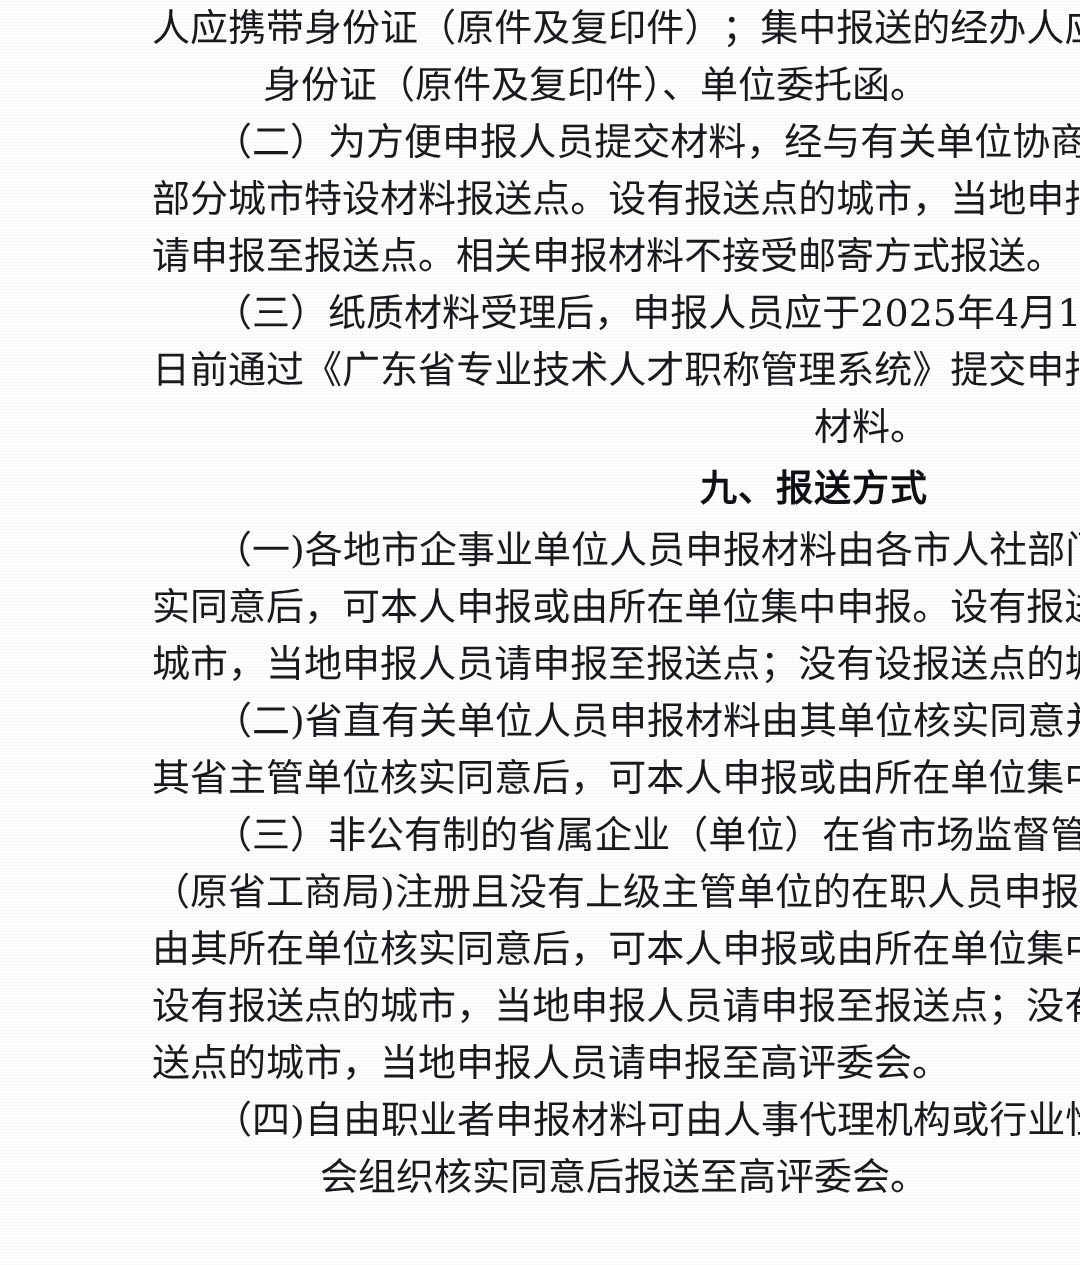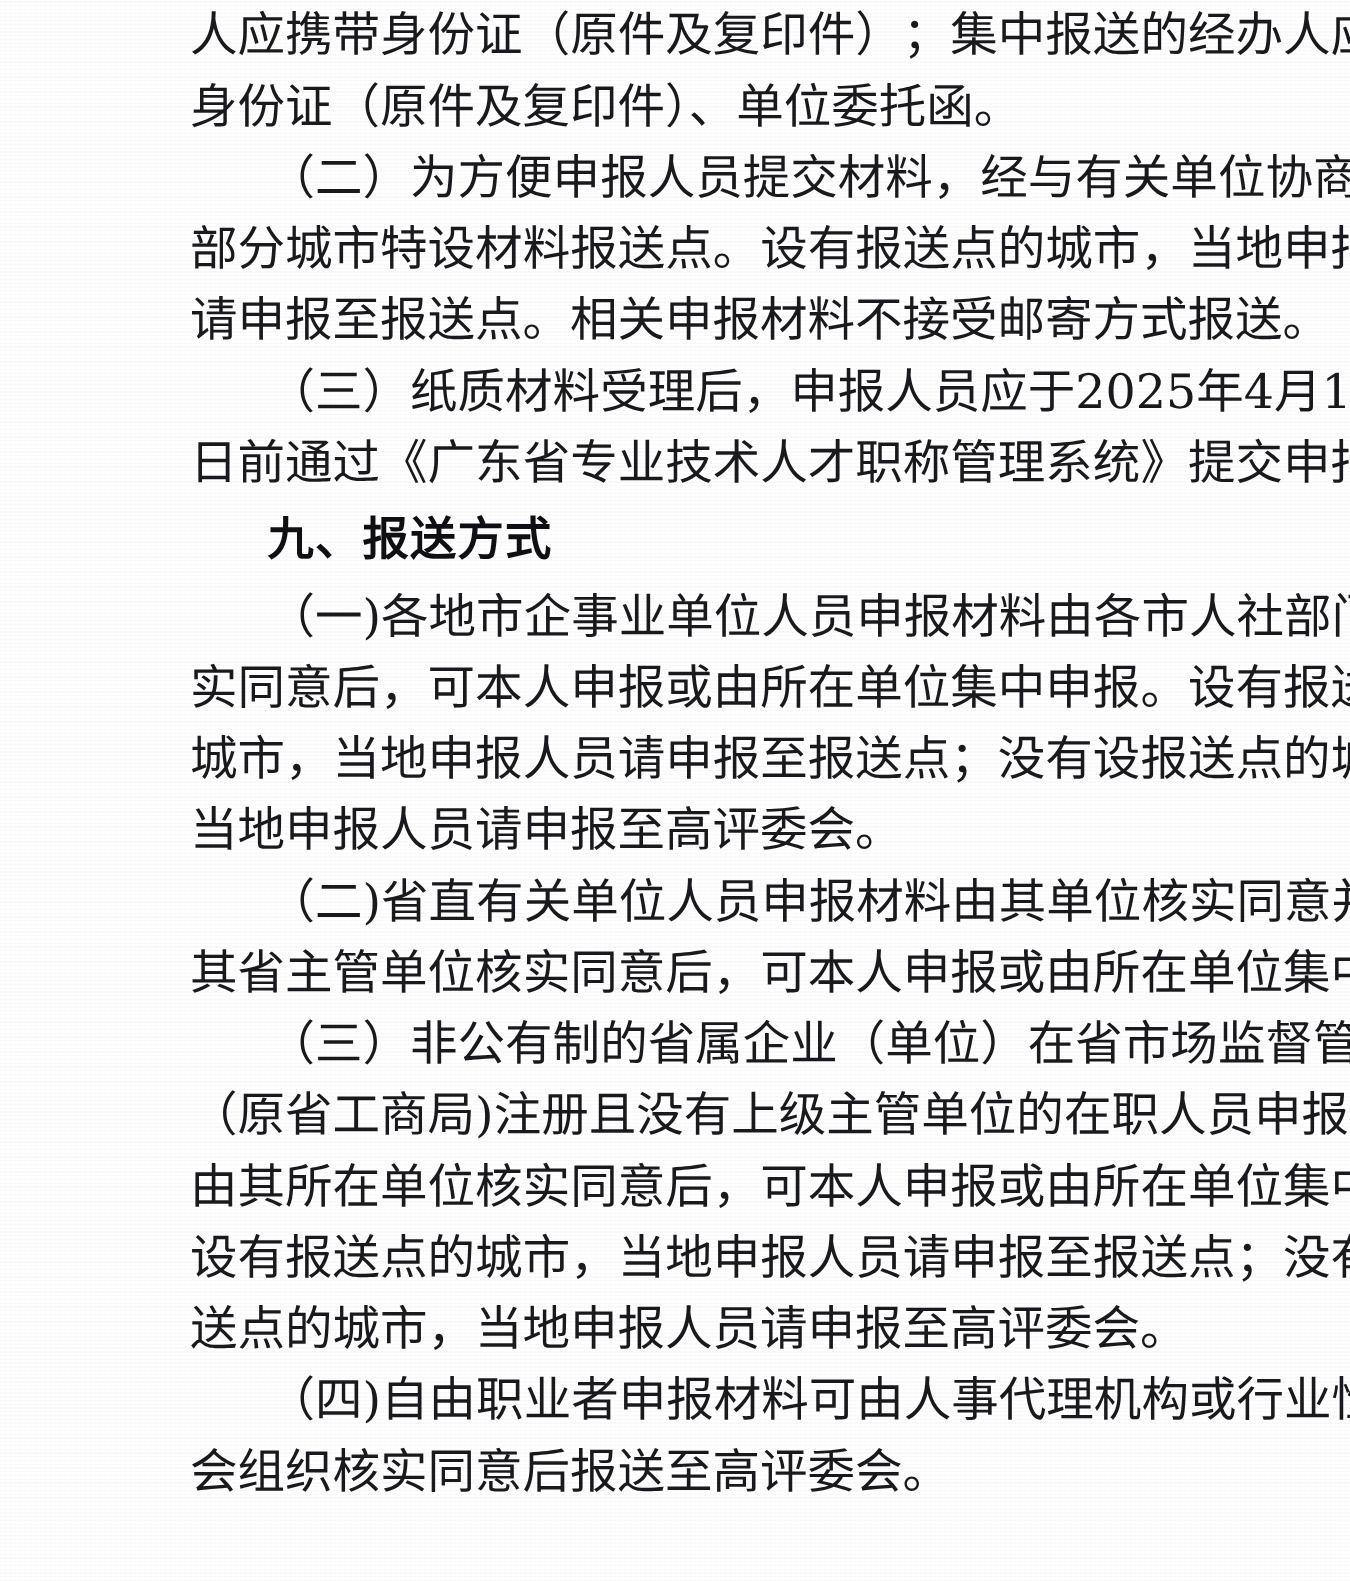--- a/index.html
+++ b/index.html
@@ -49,20 +49,21 @@
     display: flex;
     justify-content: space-between;
   }
   .ln.just > span.ch {
     display: inline-block;
   }
 
   
   .ln.flush {
     display: block;
+    text-align: right;
   }
 
   
   .ln.indent {
     padding-left: 62px;
   }
   .ln.indent.just {
     width: 714px;
   }
 
@@ -71,20 +72,21 @@
     position: relative;
     height: 66px;
     line-height: 66px;
     padding-left: 62px;
     font-family: "DejaVu Sans", "Liberation Sans", sans-serif;
     font-weight: 700;
     font-size: 37px;
     letter-spacing: 1px;
     color: #101014;
     white-space: nowrap;
+    text-align: right;
   }
 
   
   #grain {
     position: absolute;
     inset: 0;
     pointer-events: none;
     opacity: 0.035;
     background-image:
       repeating-linear-gradient(0deg, rgba(0,0,0,.6) 0 1px, transparent 1px 3px),
@@ -234,20 +236,21 @@
           <span class="ch">管</span>
           <span class="ch">理</span>
           <span class="ch">系</span>
           <span class="ch">统</span>
           <span class="ch">》</span>
           <span class="ch">提</span>
           <span class="ch">交</span>
           <span class="ch">申</span>
           <span class="ch">报</span>
         </div>
+        <div class="ln flush">材料。</div>
       </div>
       <div class="heading">九、报送方式</div>
       <div>
         <div class="ln just indent">
           <span class="ch">（</span>
           <span class="ch">一</span>
           <span class="ch">)</span>
           <span class="ch">各</span>
           <span class="ch">地</span>
           <span class="ch">市</span>
@@ -317,21 +320,20 @@
           <span class="ch">；</span>
           <span class="ch">没</span>
           <span class="ch">有</span>
           <span class="ch">设</span>
           <span class="ch">报</span>
           <span class="ch">送</span>
           <span class="ch">点</span>
           <span class="ch">的</span>
           <span class="ch">城</span>
         </div>
-        <div class="ln flush">当地申报人员请申报至高评委会。</div>
       </div>
       <div>
         <div class="ln just indent">
           <span class="ch">（</span>
           <span class="ch">二</span>
           <span class="ch">)</span>
           <span class="ch">省</span>
           <span class="ch">直</span>
           <span class="ch">有</span>
           <span class="ch">关</span>

